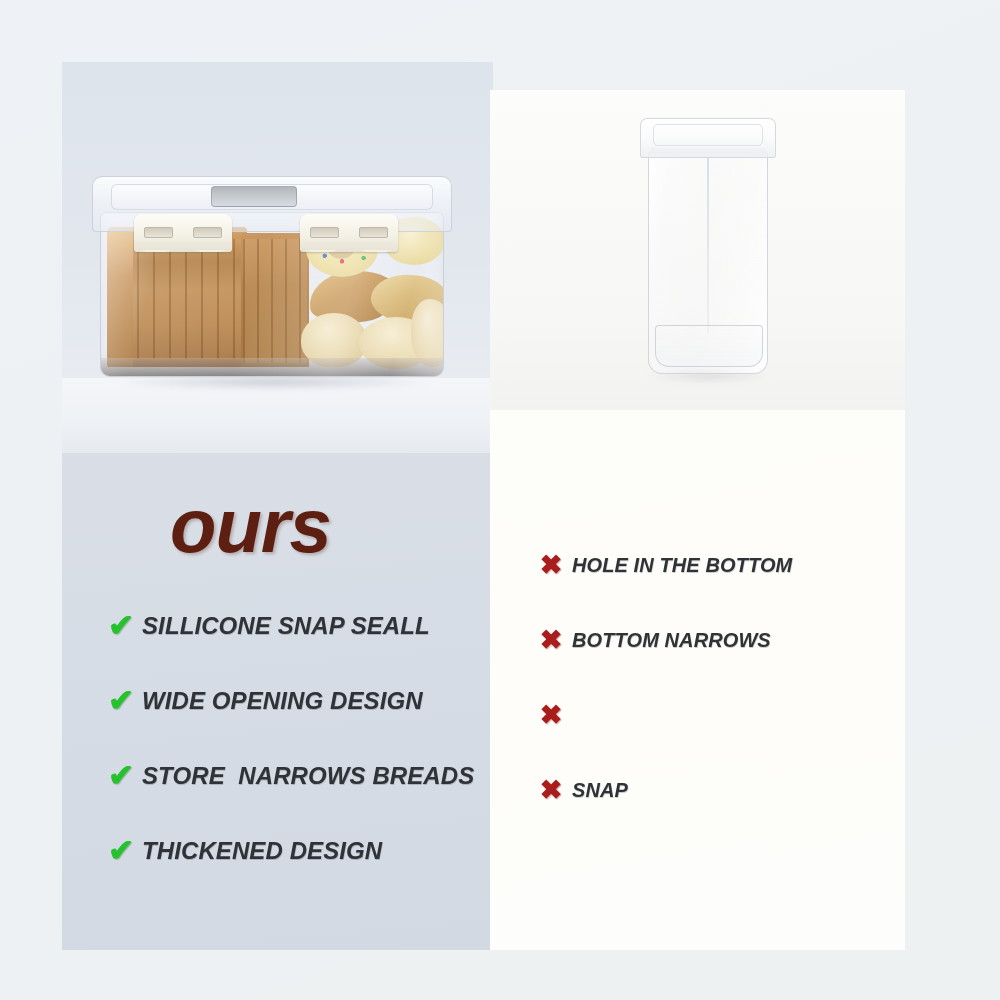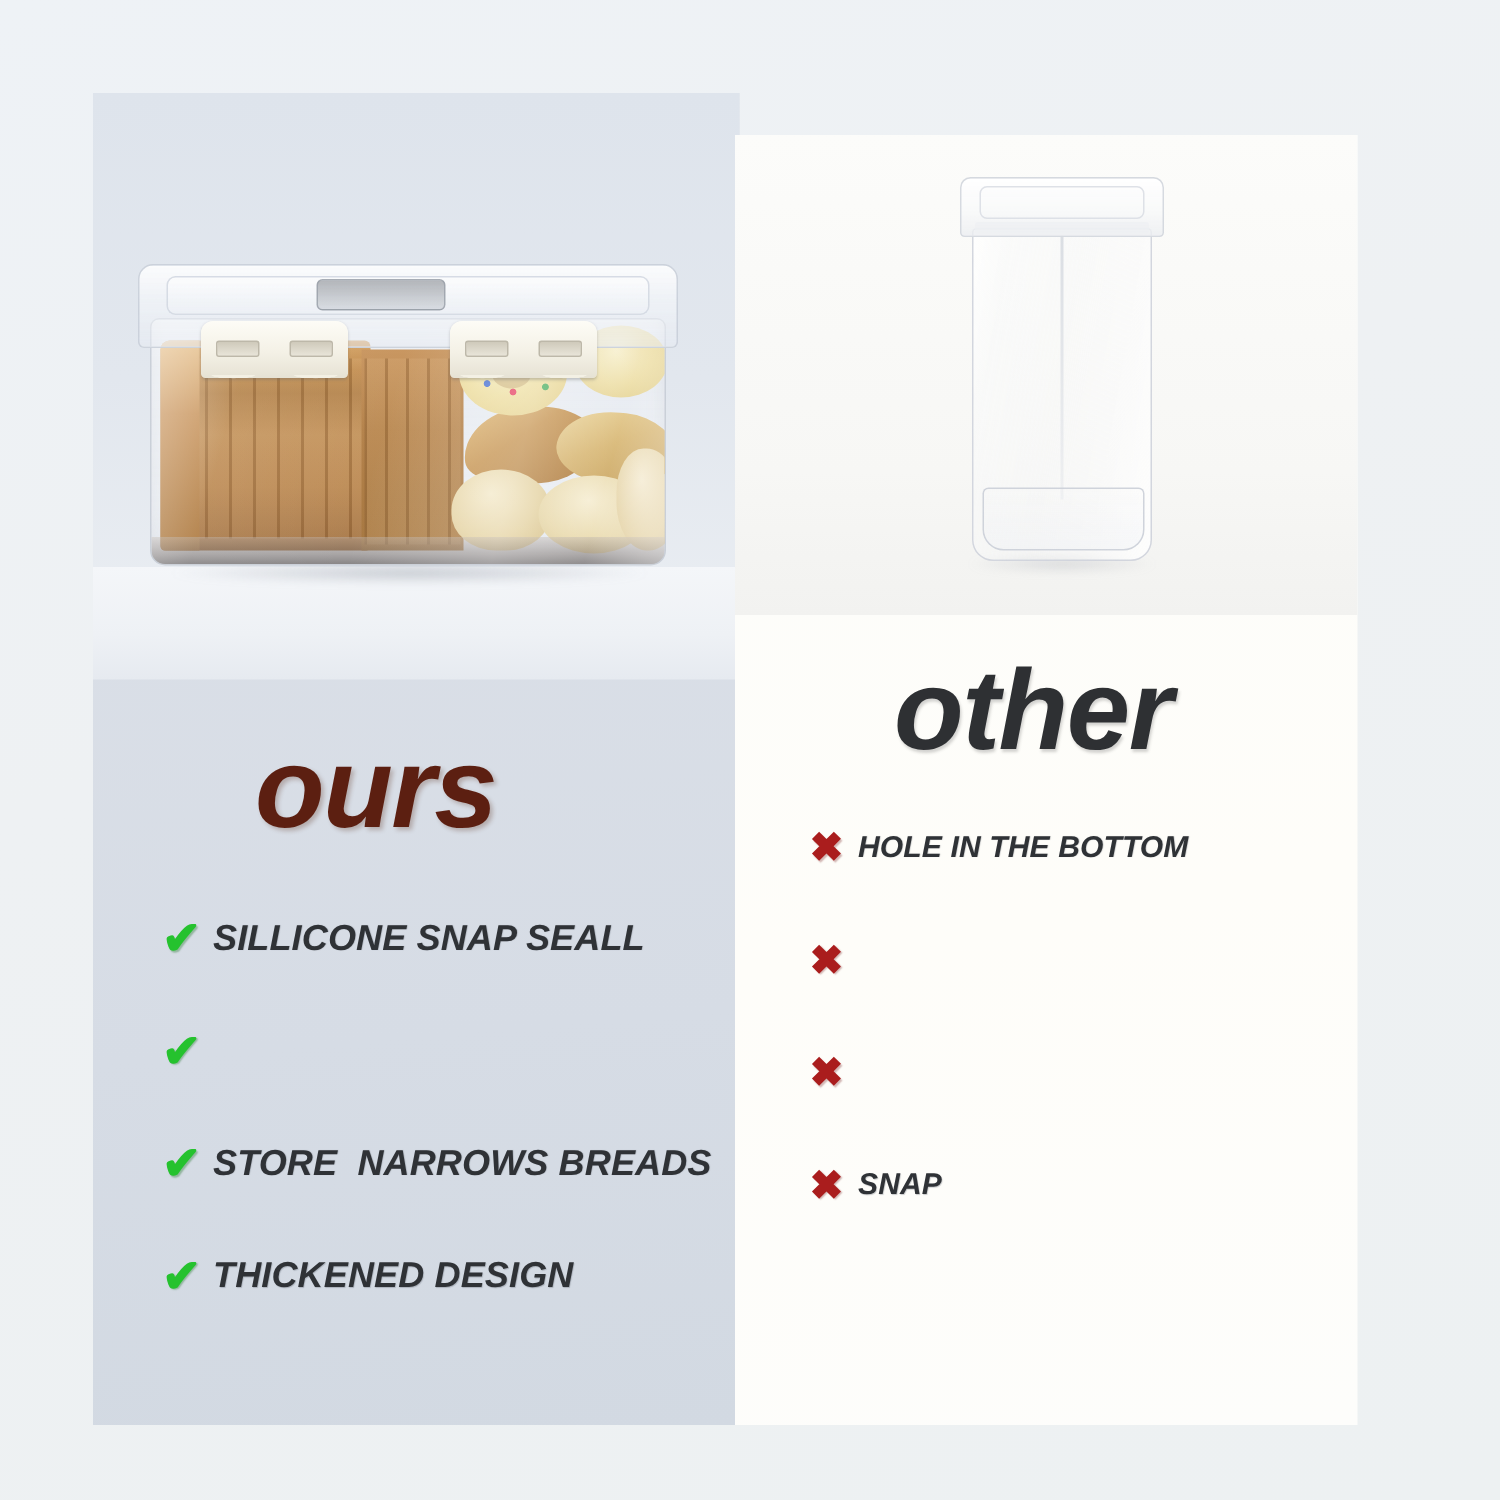--- a/index.html
+++ b/index.html
@@ -364,20 +364,21 @@
 
     <div class="feature-list feature-list-ours">
 
       <div class="feature-row">
         <span class="mark mark-check">✔</span>
         <span class="feature-label">SILLICONE SNAP SEALL</span>
       </div>
 
       <div class="feature-row">
         <span class="mark mark-check">✔</span>
+        <span class="feature-label">WIDE OPENING DESIGN</span>
       </div>
 
       <div class="feature-row">
         <span class="mark mark-check">✔</span>
         <span class="feature-label">STORE  NARROWS BREADS</span>
       </div>
 
       <div class="feature-row">
         <span class="mark mark-check">✔</span>
         <span class="feature-label">THICKENED DESIGN</span>
@@ -395,31 +396,31 @@
           <div class="tb-edge"></div>
           <div class="tb-floor"></div>
         </div>
         <div class="tb-neck"></div>
         <div class="tb-lid">
           <div class="tb-lid-inner"></div>
         </div>
       </div>
     </div>
 
-    <div class="heading heading-other">other</div>
 
     <div class="feature-list feature-list-other">
 
       <div class="feature-row">
         <span class="mark mark-cross">✖</span>
         <span class="feature-label">HOLE IN THE BOTTOM</span>
       </div>
 
       <div class="feature-row">
         <span class="mark mark-cross">✖</span>
+        <span class="feature-label">BOTTOM NARROWS</span>
       </div>
 
       <div class="feature-row">
         <span class="mark mark-cross">✖</span>
       </div>
 
       <div class="feature-row">
         <span class="mark mark-cross">✖</span>
         <span class="feature-label">SNAP</span>
       </div>

